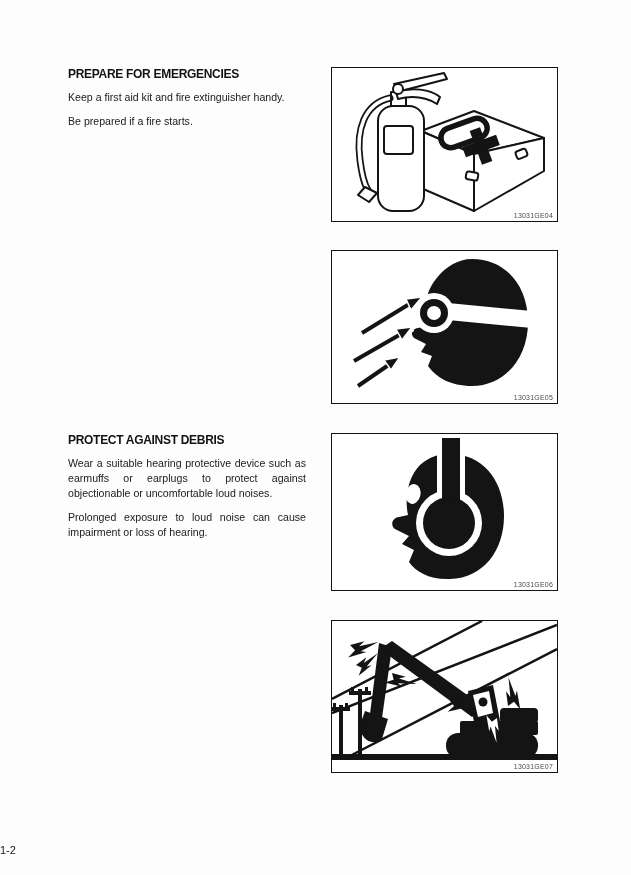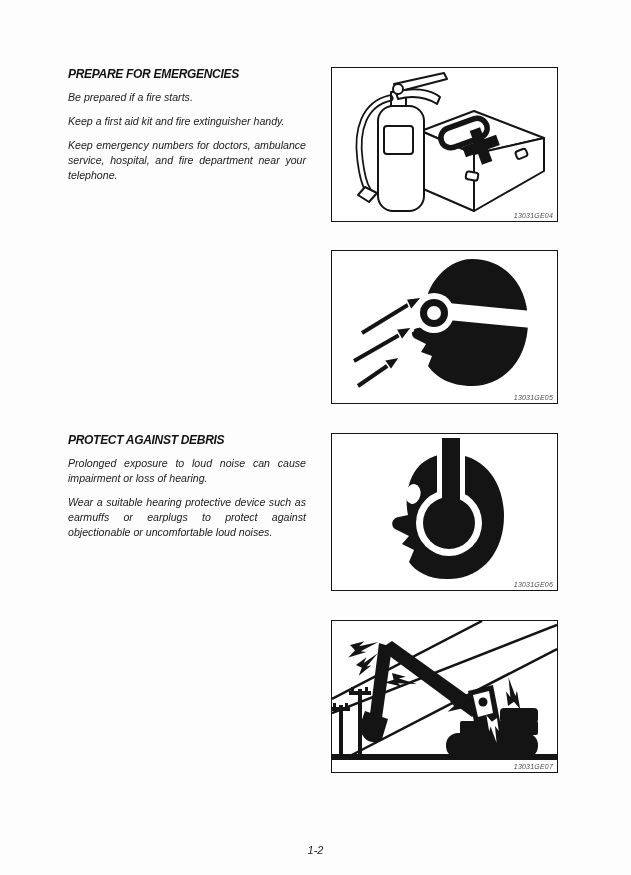--- a/index.html
+++ b/index.html
@@ -1,20 +1,19 @@
 <!DOCTYPE html>
 <html><head>
 <meta charset="utf-8">
 <style>
   html,body{margin:0;padding:0;background:#ffffff;}
   .page{
     position:relative;width:631px;height:875px;margin:0 auto;
     background:#fdfdfd;color:#1c1c1c;overflow:hidden;
     font-family:"Liberation Sans","DejaVu Sans",sans-serif;
-    font-style:italic;
     -webkit-font-smoothing:antialiased;
   }
   .section{position:absolute;left:0;width:631px;}
   .sec-text{position:absolute;left:68px;width:238px;top:1px;}
   .sec-text h2{
     font-size:12px;font-weight:700;letter-spacing:-0.3px;
     margin:0 0 9px 0;color:#121212;
   }
   .sec-text p{
     font-size:10.6px;line-height:15px;margin:0 0 9px 0;
@@ -27,35 +26,34 @@
   .figbox svg{position:absolute;left:0;top:0;width:100%;height:100%;display:block;}
   .figcode{
     position:absolute;right:4px;bottom:2px;
     font-size:7px;letter-spacing:0.2px;color:#4a4a4a;
   }
   #s1{top:66px;} #s1 .figbox{height:155px;top:1px;}
   #s2{top:249px;} #s2 .figbox{height:154px;top:1px;}
   #s3{top:432px;} #s3 .figbox{height:158px;top:1px;}
   #s4{top:619px;} #s4 .figbox{height:153px;top:1px;}
   .page-number{
-    position:absolute;left:0;top:844px;width:631px;text-align:center;
+    position:absolute;left:0;top:844px;width:631px;text-align:left;
     font-size:11px;color:#202020;
   }
 </style>
 </head>
 <body>
 
 <div class="page">
 
   <div class="section" id="s1">
     <div class="sec-text">
       <h2>PREPARE FOR EMERGENCIES</h2>
+      <p>Keep a first aid kit and fire extinguisher handy.</p>
       <p>Be prepared if a fire starts.</p>
-      <p>Keep a first aid kit and fire extinguisher handy.</p>
-      <p>Keep emergency numbers for doctors, ambulance service, hospital, and fire department near your telephone.</p>
     </div>
     <figure class="figbox">
       <svg viewBox="0 0 225 153" aria-hidden="true">
 
         <g stroke="#141414" stroke-width="2" stroke-linejoin="round" fill="#ffffff">
           <polygon points="89,63 142,43 212,70 142,86"></polygon>
           <polygon points="89,63 142,86 142,143 89,120"></polygon>
           <polygon points="142,86 212,70 212,103 142,143"></polygon>
           <rect x="108" y="55" width="48" height="20" rx="10" stroke-width="5.5" transform="rotate(-20 132 65)"></rect>
           <g fill="#141414" stroke="none" transform="rotate(-20 149 78)">
@@ -108,22 +106,22 @@
           <polygon points="68,106 59,119 52,109" fill="#141414" stroke="#ffffff" stroke-width="1.5"></polygon>
         </g>
       </svg>
       <figcaption class="figcode">13031GE05</figcaption>
     </figure>
   </div>
 
   <div class="section" id="s3">
     <div class="sec-text">
       <h2>PROTECT AGAINST DEBRIS</h2>
+      <p>Wear a suitable hearing protective device such as earmuffs or earplugs to protect against objectionable or uncomfortable loud noises.</p>
       <p>Prolonged exposure to loud noise can cause impairment or loss of hearing.</p>
-      <p>Wear a suitable hearing protective device such as earmuffs or earplugs to protect against objectionable or uncomfortable loud noises.</p>
     </div>
     <figure class="figbox">
       <svg viewBox="0 0 225 156" aria-hidden="true">
 
         <path fill="#141414" d="M118,20 C152,20 172,48 172,82 C172,116 152,144 118,145 C98,146 84,138 77,128 L82,116 L70,110 L77,102 L63,95 C58,91 60,84 67,83 L76,81 C72,62 77,42 88,31 C97,23 106,20 118,20 Z"></path>
 
         <rect x="105" y="8" width="28" height="62" fill="#ffffff"></rect>
 
         <circle cx="117" cy="89" r="33" fill="#ffffff"></circle>
 

